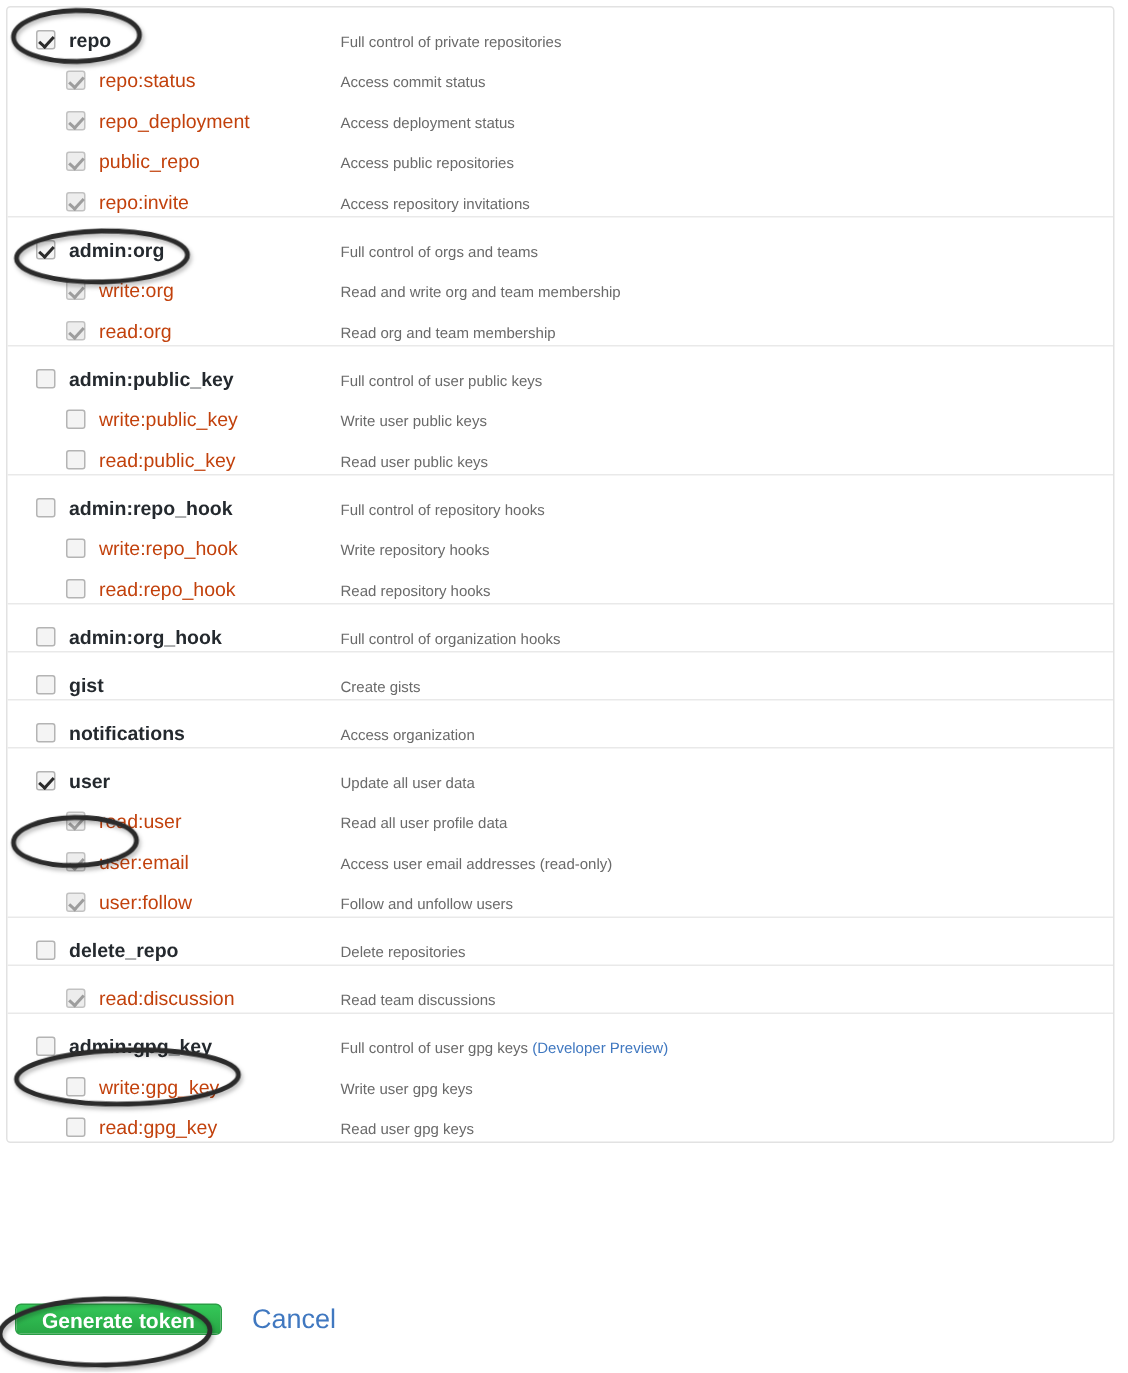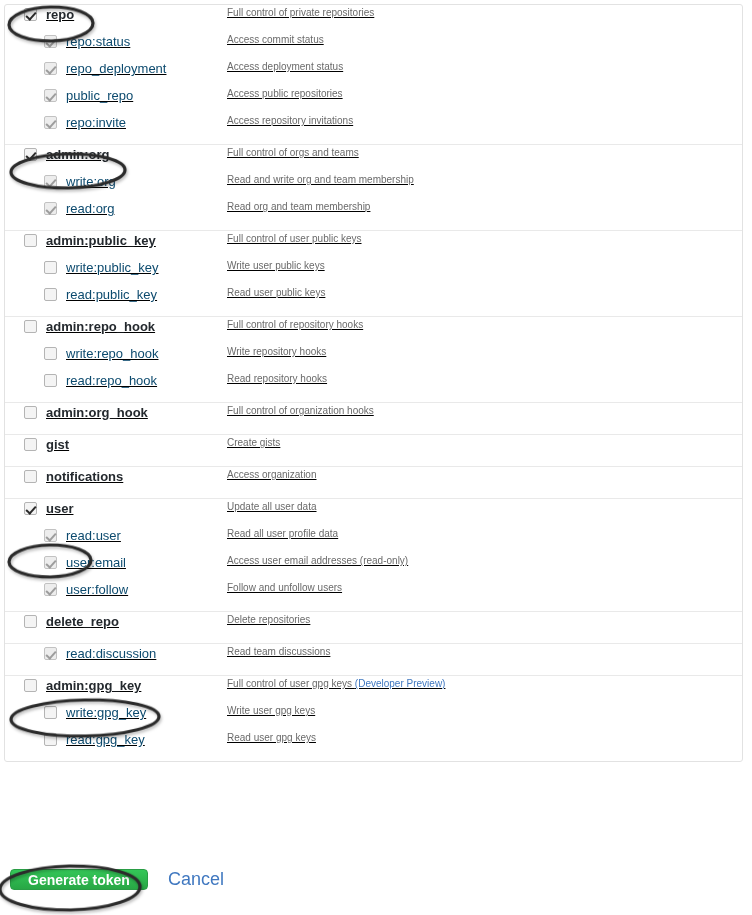--- a/index.html
+++ b/index.html
@@ -35,24 +35,23 @@
 
   .scope-group {
     border-bottom: 1px solid #e9e9e9;
   }
   .scope-group:last-child {
     border-bottom: none;
   }
 
   .scope-row {
     display: flex;
-    align-items: flex-start;
+    align-items: flex-end;
     height: 27px;
     padding: 0;
-    text-decoration: underline;
   }
   .scope-group > .scope-row:first-child {
     margin-top: 2px;
   }
   .scope-group > .scope-row:last-child {
     margin-bottom: 2px;
   }
 
   .cb-cell {
     width: 222px;
@@ -94,21 +93,21 @@
     border-color: #9d9d9d;
   }
 
   .scope-name {
     margin-left: 9px;
     font-size: 13px;
     color: #24292e;
     white-space: nowrap;
   }
   .scope-name.bold { font-weight: bold; }
-  .scope-name.sub  { font-weight: normal; color: #0c4a6e; }
+  .scope-name.sub  { font-weight: normal; color: #c2410c; }
 
   .scope-desc {
     font-size: 10px;
     color: #6a6a6a;
     white-space: nowrap;
     flex: 1 1 auto;
   }
   .scope-desc a {
     color: #4078c0;
     text-decoration: none;

